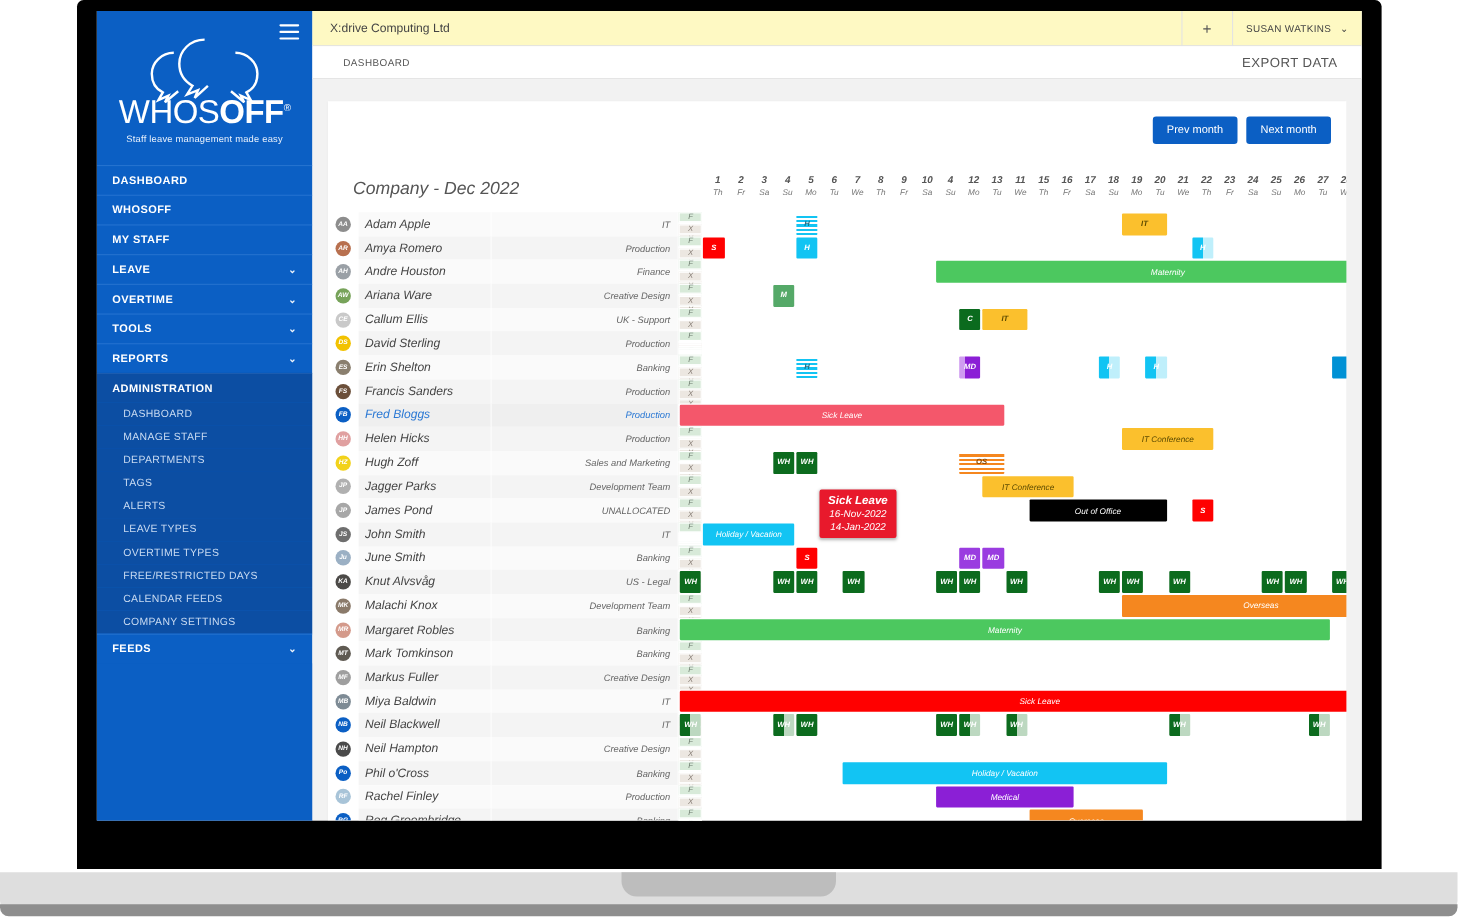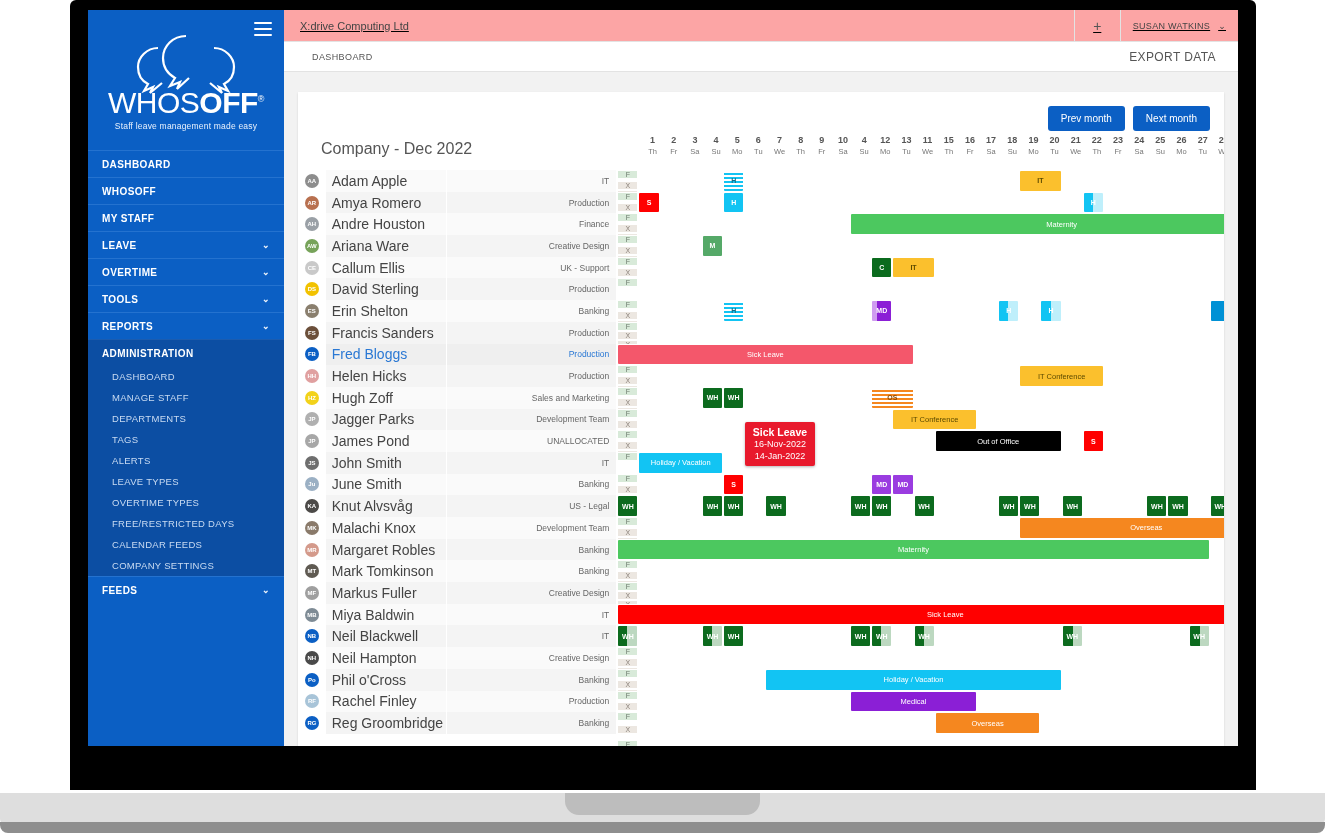--- a/index.html
+++ b/index.html
@@ -65,22 +65,22 @@
     height:21px; display:flex; align-items:center; padding:0 14px 0 24px;
     font-size:9.5px; letter-spacing:.3px; color:#c9dbf2; cursor:pointer;
     background:#0c4ea3;
   }
   .chev { font-size:9px; opacity:.95; }
   #nav-tail { background:#0b5fc4; height:200px; }
 
   
   #topbar {
     position:absolute; left:196px; top:0; width:954px; height:32px;
-    background:#fca5a5; border-bottom:1px solid #e3e3e3;
-    display:flex; align-items:center;text-decoration:underline;
+    background:#fef9c3; border-bottom:1px solid #e3e3e3;
+    display:flex; align-items:center;
   }
   #company-name { font-size:11px; color:#444; padding-left:16px; flex:1; }
   #plus-btn {
     width:46px; height:32px; display:flex; align-items:center; justify-content:center;
     font-size:14px; color:#555; border-left:1px solid #e3e3e3; cursor:pointer;
   }
   #user-menu {
     height:32px; display:flex; align-items:center; gap:8px; padding:0 12px;
     border-left:1px solid #e3e3e3; font-size:9px; color:#444; letter-spacing:.3px; cursor:pointer;
   }
@@ -101,21 +101,21 @@
     background:#fff; width:100%; height:654px; box-shadow:0 1px 2px rgba(0,0,0,.12);
     position:relative; overflow:hidden;
   }
   #month-nav { position:absolute; right:14px; top:14px; display:flex; gap:8px; }
   .mbtn {
     background:#0b5fc4; color:#fff; border:none; font-size:10px;
     padding:7px 13px; border-radius:3px; cursor:pointer;
     font-family:"Liberation Sans", sans-serif;
   }
 
-  #cal { position:absolute; left:0; top:40px; width:100%; }
+  #cal { position:absolute; left:0; top:63px; width:100%;font-style:italic; }
   #cal-head { position:relative; height:38px; }
   #cal-title {
     position:absolute; left:23px; top:8px; font-size:16px; color:#555; font-weight:400;
   }
   #day-head { position:absolute; left:344px; top:2px; width:656px; display:flex; }
   .dh { width:21.16px; text-align:center; }
   .dh .dnum { font-size:9px; color:#555; font-weight:700; line-height:12px; }
   .dh .ddow { font-size:7.5px; color:#777; line-height:11px; }
 
   .row { position:relative; height:21.7px; display:flex; align-items:stretch; }
@@ -125,21 +125,21 @@
 
   .avcell { width:30px; display:flex; align-items:center; justify-content:center; }
   .avatar {
     width:14px; height:14px; border-radius:50%; display:flex; align-items:center;
     justify-content:center; font-size:6px; color:#fff; font-weight:700; overflow:hidden;
   }
   .namecell {
     width:130px; display:flex; align-items:center; padding-left:6px;
     border-right:1px solid #fff; background:#fafafa;
   }
-  .name-text { font-size:14px; color:#444; }
+  .name-text { font-size:11px; color:#444; }
   .deptcell {
     width:184px; display:flex; align-items:center; justify-content:flex-end;
     padding-right:7px; background:#fafafa; border-right:1px solid #fff;
   }
   .dept-text { font-size:8.5px; color:#666; }
 
   .days { width:656px; display:flex; position:relative;flex-direction:column; }
   .cell {
     width:21.16px; display:flex; align-items:center; justify-content:center;
     font-size:7px; color:#8a8179; border:1px solid #fff; position:relative;

